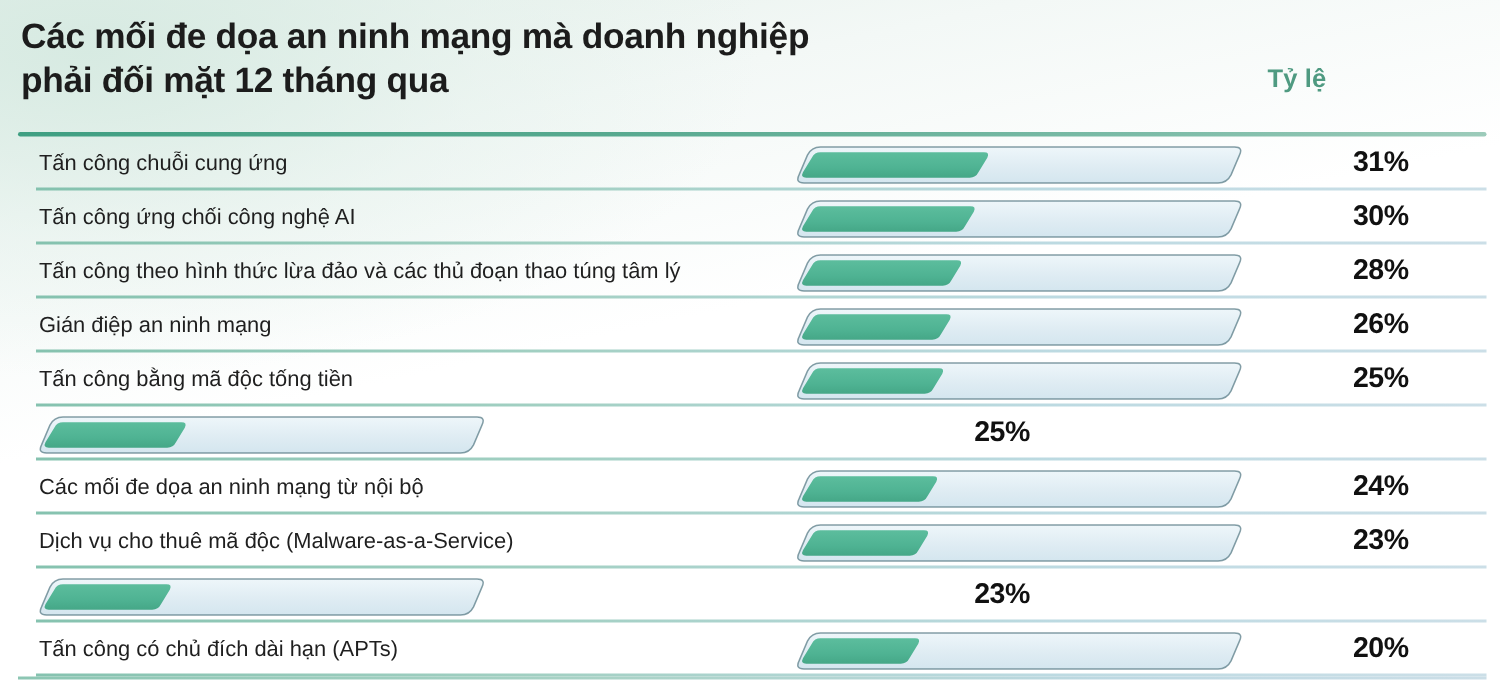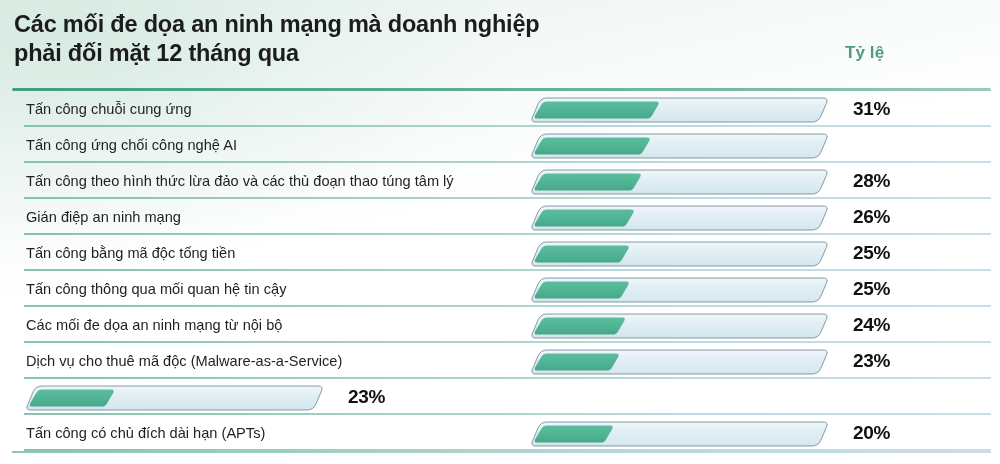--- a/index.html
+++ b/index.html
@@ -115,20 +115,21 @@
     overflow: visible;
   }
   .bar-track svg {
     display: block;
     overflow: visible;
   }
 
   
   .value-cell {
     flex: 1 1 auto;
+    text-align: center;
     font-size: 19px;
     font-weight: bold;
     color: #111111;
     letter-spacing: -0.3px;
     padding-right: 12px;
     box-sizing: border-box;
   }
 
   
   .bottom-rule {
@@ -230,20 +231,21 @@
             L 113.3 13.4
             Q 111.5 17 107.5 17
             L 7.5 17
             Q 3.5 17 5.3 13.4
             L 11.2 3.6
             Q 13 0 17 0 Z" transform="translate(0,3.5)" fill="url(#fg1)"></path>
               </g>
             </svg>
           </div>
         </div>
+        <div class="value-cell">30%</div>
         <div class="row-divider"></div>
       </div>
       <div class="row">
         <div class="row-label">Tấn công theo hình thức lừa đảo và các thủ đoạn thao túng tâm lý</div>
         <div class="bar-cell">
           <div class="bar-track">
             <svg width="301" height="26" viewBox="0 0 301 26">
               <defs>
                 <linearGradient id="tg2" x1="0" y1="0" x2="0" y2="1">
                   <stop offset="0%" stop-color="#eef6fa"></stop>
@@ -362,21 +364,20 @@
             L 11.2 3.6
             Q 13 0 17 0 Z" transform="translate(0,3.5)" fill="url(#fg4)"></path>
               </g>
             </svg>
           </div>
         </div>
         <div class="value-cell">25%</div>
         <div class="row-divider"></div>
       </div>
       <div class="row">
-        <div class="row-label">Tấn công thông qua mối quan hệ tin cậy</div>
         <div class="bar-cell">
           <div class="bar-track">
             <svg width="301" height="26" viewBox="0 0 301 26">
               <defs>
                 <linearGradient id="tg5" x1="0" y1="0" x2="0" y2="1">
                   <stop offset="0%" stop-color="#eef6fa"></stop>
                   <stop offset="55%" stop-color="#dfecf3"></stop>
                   <stop offset="100%" stop-color="#d4e6ef"></stop>
                 </linearGradient>
                 <linearGradient id="fg5" x1="0" y1="0" x2="0" y2="1">

